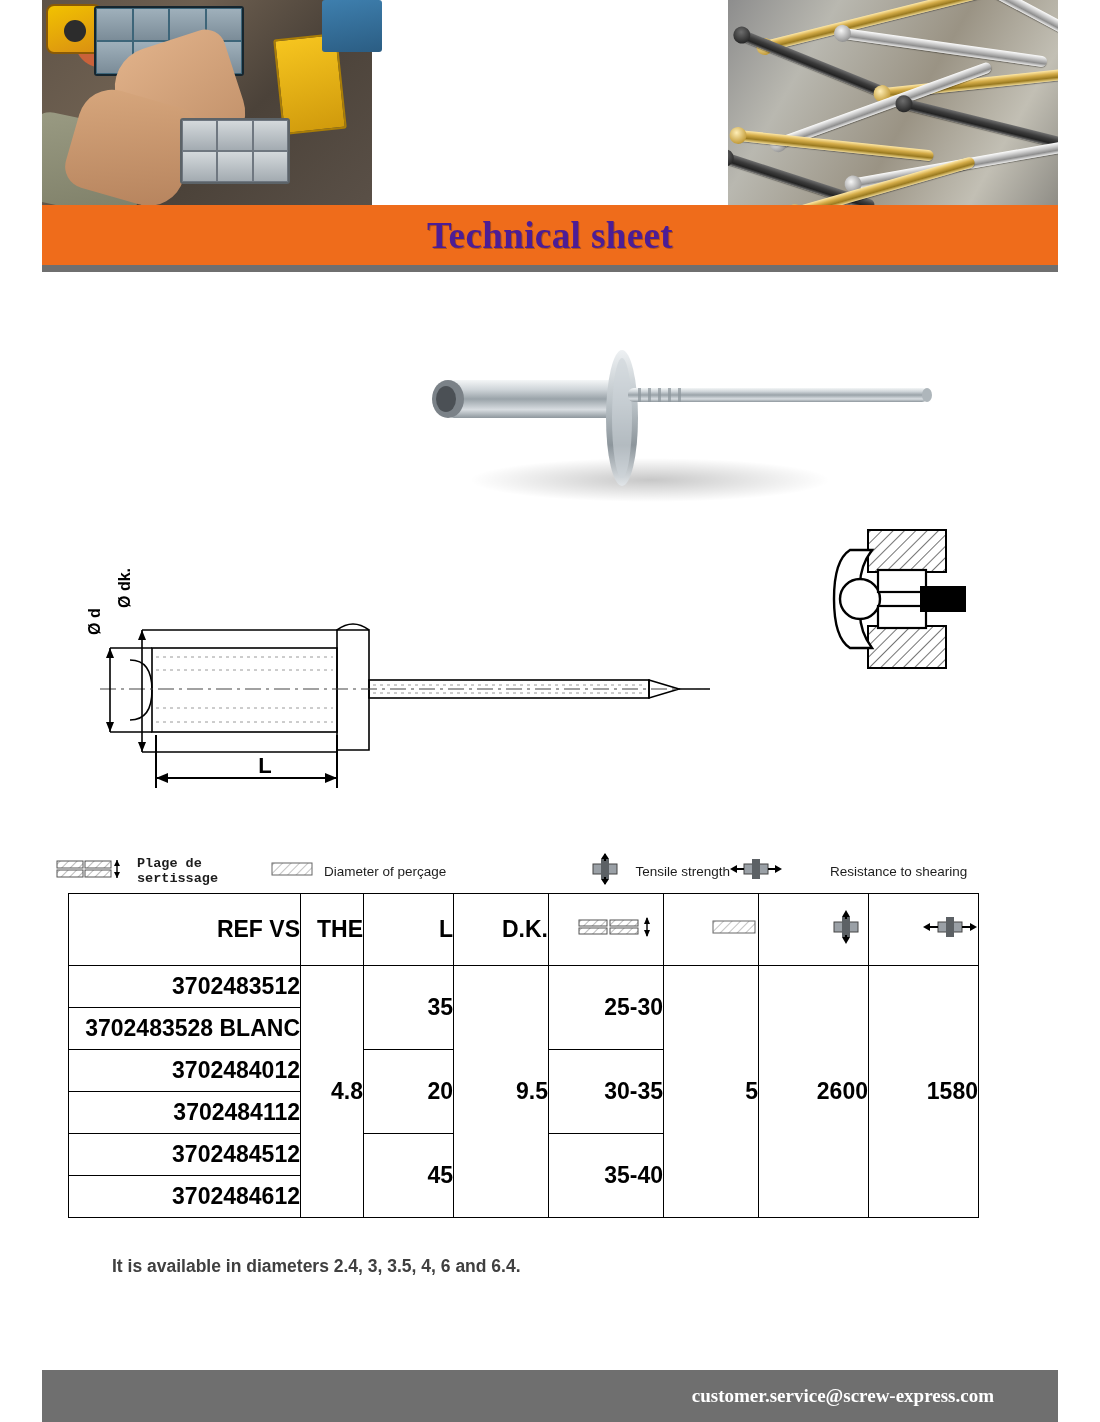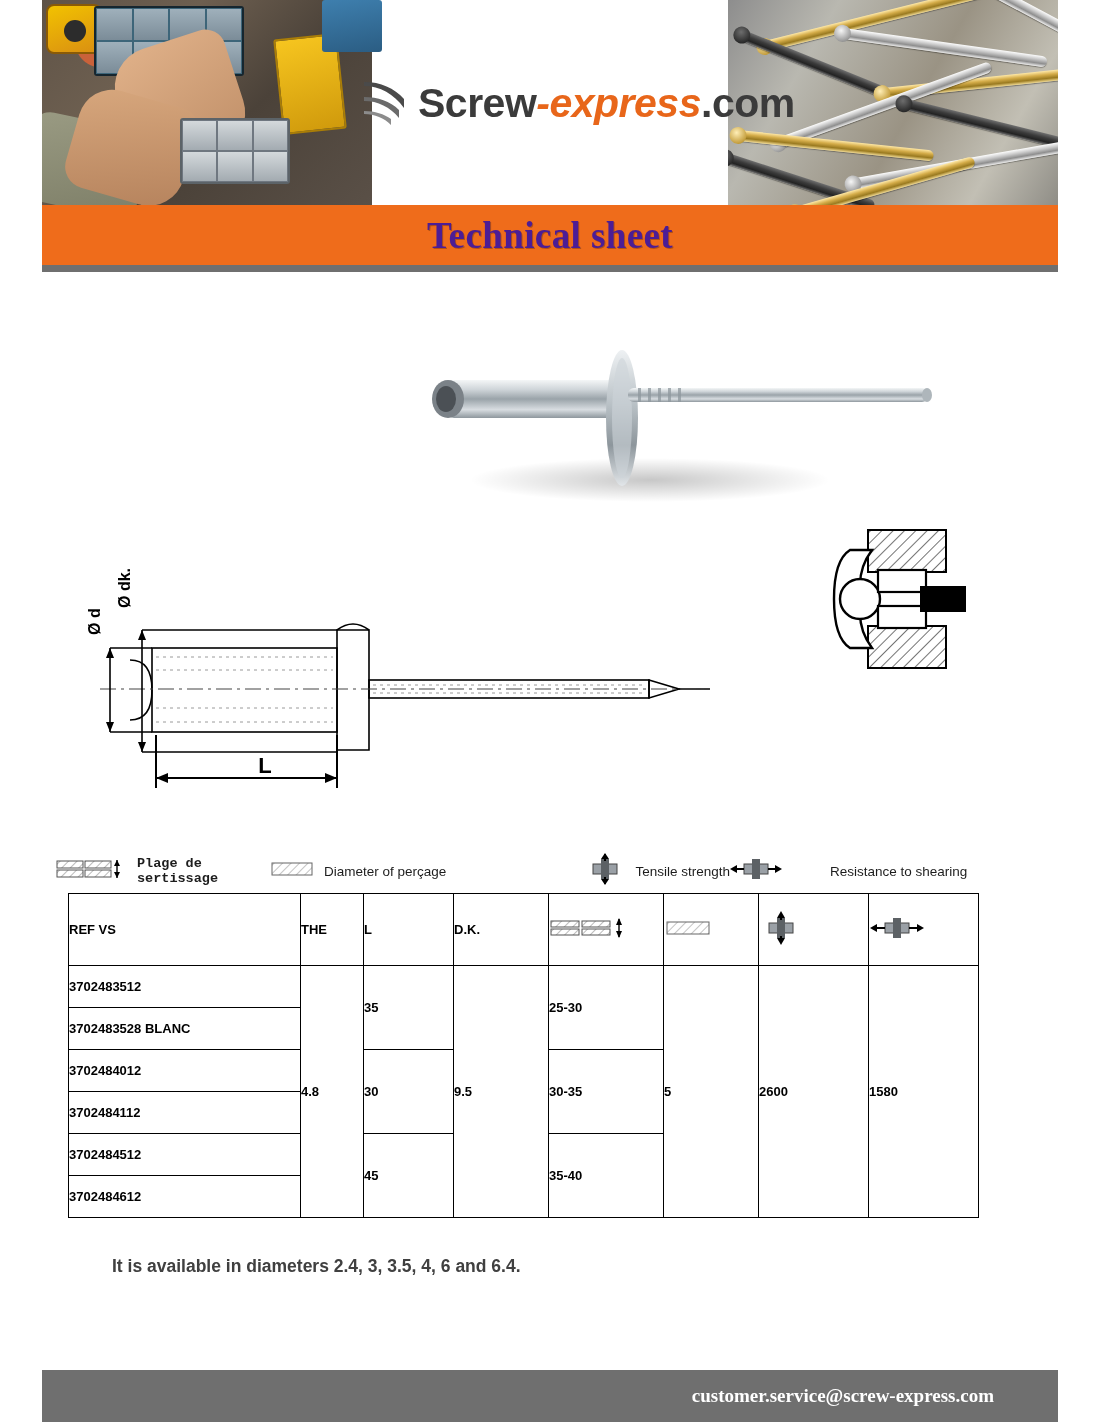--- a/index.html
+++ b/index.html
@@ -181,22 +181,22 @@
   
   .table-wrap {
     position: absolute; left: 68px; top: 893px; width: 910px;
   }
   table.tech {
     border-collapse: collapse; width: 910px;
     table-layout: fixed;
   }
   table.tech th, table.tech td {
     border: 1.6px solid #000000;
-    text-align: left; vertical-align: middle;
-    font-size: 13px; font-weight: bold; color: #000;
+    text-align: right; vertical-align: middle;
+    font-size: 23px; font-weight: bold; color: #000;
     padding: 0;
   }
   table.tech thead th { height: 72px; }
   table.tech tbody td { height: 42px; }
   .c-ref { width: 232px; }
   .c-the { width: 63px; }
   .c-l   { width: 90px; }
   .c-dk  { width: 95px; }
   .c-pl  { width: 115px; }
   .c-dp  { width: 95px; }
@@ -269,32 +269,20 @@
     <div class="screw gold" style="left:150px; top:78px;  width:200px; transform:rotate(-6deg);"></div>
     <div class="screw" style="left:40px;  top:100px; width:230px; transform:rotate(-20deg);"></div>
     <div class="screw dark" style="left:170px; top:118px; width:170px; transform:rotate(14deg);"></div>
     <div class="screw gold" style="left:6px;   top:140px; width:200px; transform:rotate(6deg);"></div>
     <div class="screw" style="left:120px; top:160px; width:220px; transform:rotate(-10deg);"></div>
     <div class="screw dark" style="left:-10px; top:176px; width:160px; transform:rotate(18deg);"></div>
     <div class="screw" style="left:210px; top:-4px;  width:150px; transform:rotate(28deg);"></div>
     <div class="screw gold" style="left:60px;  top:182px; width:190px; transform:rotate(-16deg);"></div>
   </div>
 
-  <div class="logo-wrap">
-    <span class="logo-mark">
-      <svg viewBox="0 0 52 52" width="52" height="52">
-        <path d="M4 9 C20 9, 34 17, 44 31 L44 22 C34 11, 21 5, 4 5 Z" fill="#4a4a4a"></path>
-        <path d="M4 24 C18 24, 30 30, 39 41 L39 33 C30 24, 18 20, 4 20 Z" fill="#6b6b6b"></path>
-        <path d="M4 37 C15 37, 24 41, 31 48 L31 42 C24 37, 15 34, 4 34 Z" fill="#8c8c8c"></path>
-      </svg>
-    </span>
-    <span class="logo-text">
-      <span class="k1">Screw</span><span class="k2">-express</span><span class="k3">.com</span>
-    </span>
-  </div>
 </div>
 
 <div class="banner">
   <div class="banner-title">Technical sheet</div>
 </div>
 <div class="banner-underline"></div>
 
 <div class="hero">
   <svg viewBox="0 0 560 200" width="560" height="200">
     <defs>
@@ -550,21 +538,21 @@
         <td rowspan="2">25-30</td>
         <td rowspan="6">5</td>
         <td rowspan="6">2600</td>
         <td rowspan="6">1580</td>
       </tr>
       <tr>
         <td>3702483528 BLANC</td>
       </tr>
       <tr>
         <td>3702484012</td>
-        <td rowspan="2">30</td>
+        <td rowspan="2">20</td>
         <td rowspan="2">30-35</td>
       </tr>
       <tr>
         <td>3702484112</td>
       </tr>
       <tr>
         <td>3702484512</td>
         <td rowspan="2">45</td>
         <td rowspan="2">35-40</td>
       </tr>

